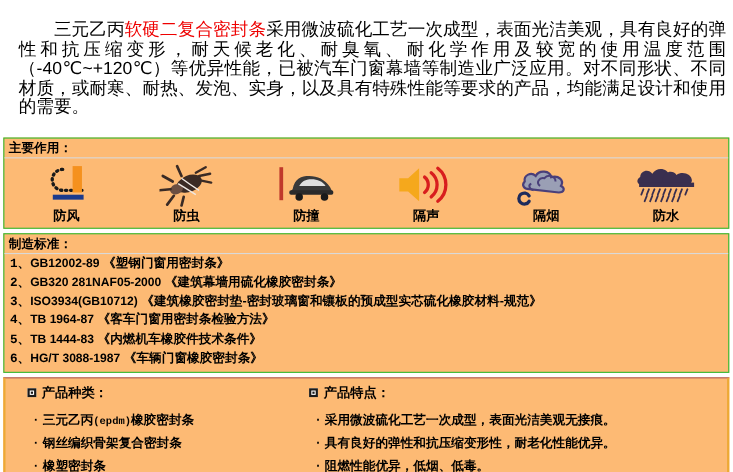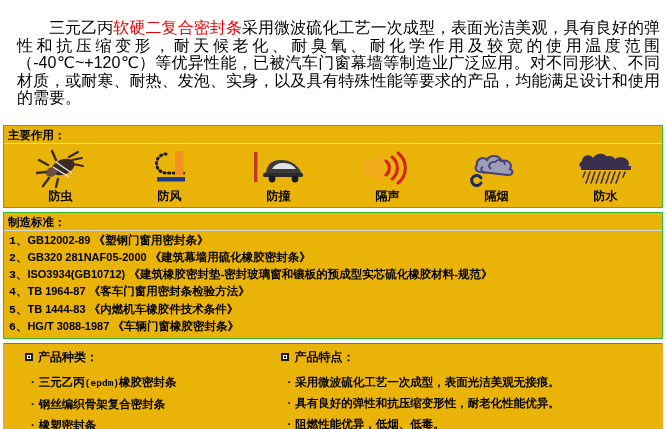--- a/index.html
+++ b/index.html
@@ -34,21 +34,21 @@
     letter-spacing: 0px;
   }
   .intro .hl {
     color: #ee0000;
   }
 
   
   .panel {
     box-sizing: border-box;
     margin: 0 3px 4px 3px;
-    background: #eab308;
+    background: #fdba74;
   }
   .panel-green {
     border: 1px solid #33bb33;
   }
   .panel-head {
     font-size: 11.5px;
     font-weight: bold;
     padding: 2px 0 1px 4px;
     line-height: 14px;
   }
@@ -173,45 +173,45 @@
 <div class="page">
 
   <p class="intro"><span>三元乙丙</span><span class="hl">软硬二复合密封条</span><span>采用微波硫化工艺一次成型，表面光洁美观，具有良好的弹性和抗压缩变形，耐天候老化、耐臭氧、耐化学作用及较宽的使用温度范围（-40℃~+120℃）等优异性能，已被汽车门窗幕墙等制造业广泛应用。对不同形状、不同材质，或耐寒、耐热、发泡、实身，以及具有特殊性能等要求的产品，均能满足设计和使用的需要。</span></p>
 
   <div class="panel panel-green">
     <div class="panel-head">主要作用：</div>
     <div class="iconstrip">
 
       <div class="iconcell">
         <div class="iconart">
+          <svg width="52" height="40" viewBox="0 0 52 40">
+            <g>
+              <path d="M22 6 A9.5 9.5 0 1 0 22 25 L40 25" stroke="#1a1a1a" stroke-width="3" fill="none" stroke-linecap="round" stroke-dasharray="1.2 3.4"></path>
+              <rect x="31" y="3" width="8.5" height="24" fill="#f5911e"></rect>
+              <rect x="13" y="29" width="28" height="4.5" fill="#1b3a8c"></rect>
+            </g>
+          </svg>
+        </div>
+        <div class="iconlabel">防风</div>
+      </div>
+
+      <div class="iconcell">
+        <div class="iconart">
           <svg width="50" height="40" viewBox="0 0 50 40">
             <g fill="#3a2b25">
               <ellipse cx="27" cy="19" rx="12" ry="7.5" transform="rotate(-22 27 19)"></ellipse>
               <ellipse cx="15.5" cy="24" rx="6" ry="4.5" transform="rotate(-22 15.5 24)" fill="#6b4f42"></ellipse>
               <path d="M33 9 L42 4 M36 12 L46 10 M37 16 L47 18" stroke="#3a2b25" stroke-width="2.2" fill="none" stroke-linecap="round"></path>
               <path d="M20 12 L16 3 M12 17 L3 12 M10 24 L0 25 M13 30 L7 38 M22 31 L20 39" stroke="#3a2b25" stroke-width="2.4" fill="none" stroke-linecap="round"></path>
               <path d="M20 14 Q28 20 36 25" stroke="#efe9e4" stroke-width="1.3" fill="none"></path>
               <path d="M17 19 Q25 24 33 29" stroke="#efe9e4" stroke-width="1.3" fill="none"></path>
             </g>
           </svg>
         </div>
         <div class="iconlabel">防虫</div>
-      </div>
-
-      <div class="iconcell">
-        <div class="iconart">
-          <svg width="52" height="40" viewBox="0 0 52 40">
-            <g>
-              <path d="M22 6 A9.5 9.5 0 1 0 22 25 L40 25" stroke="#1a1a1a" stroke-width="3" fill="none" stroke-linecap="round" stroke-dasharray="1.2 3.4"></path>
-              <rect x="31" y="3" width="8.5" height="24" fill="#f5911e"></rect>
-              <rect x="13" y="29" width="28" height="4.5" fill="#1b3a8c"></rect>
-            </g>
-          </svg>
-        </div>
-        <div class="iconlabel">防风</div>
       </div>
 
 
       <div class="iconcell">
         <div class="iconart">
           <svg width="58" height="40" viewBox="0 0 58 40">
             <rect x="4" y="4" width="3.4" height="30" fill="#c0392b"></rect>
             <path d="M16 24 C18 14 24 12 31 12 C39 12 45 15 50 22 L52 26 L14 26 Z" fill="#3a3a3a"></path>
             <path d="M22 21 C25 16 29 15 33 15 C39 15 43 17 46 21 Z" fill="#ffffff" opacity="0.85"></path>
             <rect x="13" y="25" width="40" height="4" rx="1.6" fill="#2a2a2a"></rect>

